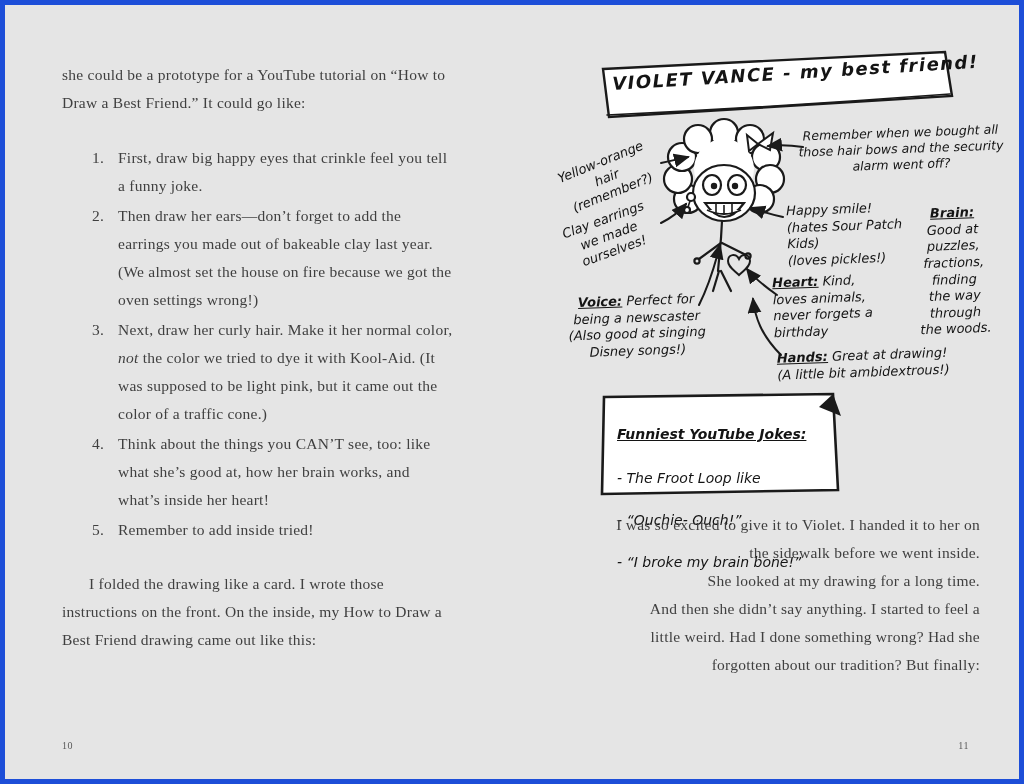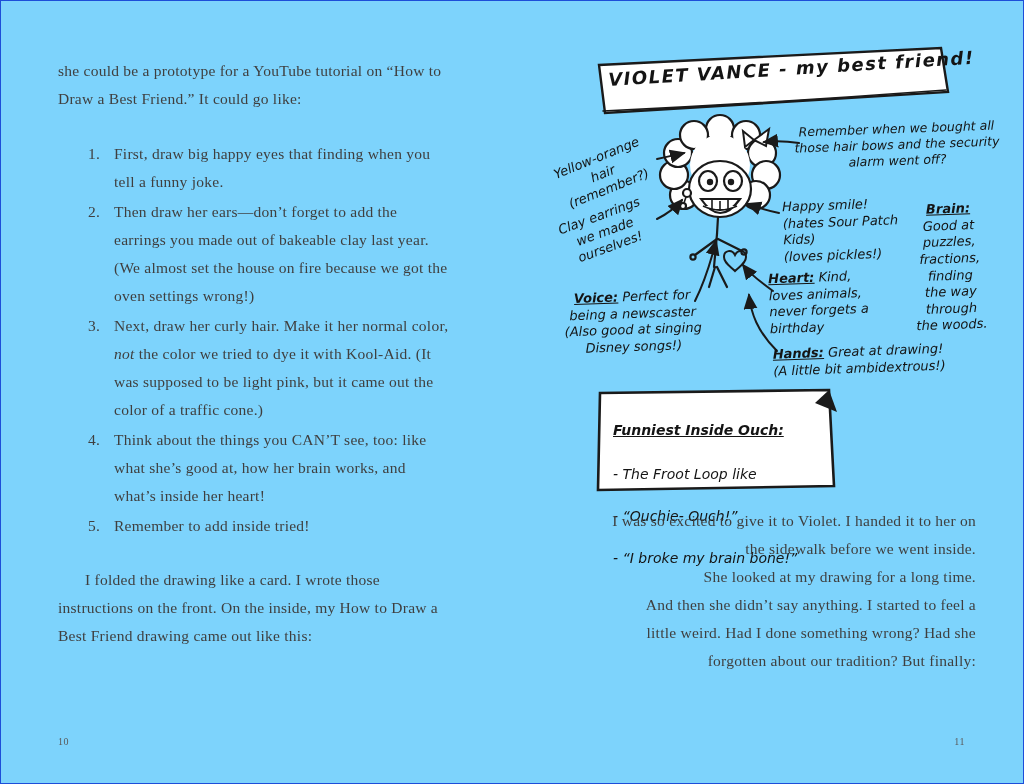--- a/index.html
+++ b/index.html
@@ -1,19 +1,19 @@
 <!DOCTYPE html>
 <html><head>
 <meta charset="utf-8">
 <style>
   html,body{margin:0;padding:0;background:#ffffff;}
   body{width:1024px;height:784px;overflow:hidden;
        font-family:"Liberation Serif", serif;color:#3f3f3f;}
   .spread{position:relative;width:1024px;height:784px;box-sizing:border-box;
-          border:1px solid #1d4ed8;background:#7dd3fc;text-decoration:underline;}
+          border:5px solid #1d4ed8;background:#e5e5e5;text-decoration:underline;}
   .page{position:absolute;top:0;height:784px;width:512px;}
   .page-left{left:0;}
   .page-right{left:512px;}
 
   
   .left-content{position:absolute;left:57px;top:56px;width:392px;
                 font-size:15.5px;line-height:28px;letter-spacing:.25px;}
   .intro{margin:0;}
   .steps{margin:27px 0 0 30px;}
   .step{position:relative;padding-left:26px;margin-bottom:2px;}
@@ -54,21 +54,21 @@
 
 <div class="spread">
 
   <div class="page page-left">
     <div class="left-content">
       <p class="intro">she could be a prototype for a YouTube tutorial on “How to Draw a Best Friend.” It could go like:</p>
 
       <div class="steps">
         <div class="step">
           <span class="num">1.</span>
-          <span>First, draw big happy eyes that finding when you tell a funny joke.</span>
+          <span>First, draw big happy eyes that crinkle feel you tell a funny joke.</span>
         </div>
         <div class="step">
           <span class="num">2.</span>
           <span>Then draw her ears—don’t forget to add the earrings you made out of bakeable clay last year. (We almost set the house on fire because we got the oven settings wrong!)</span>
         </div>
         <div class="step">
           <span class="num">3.</span>
           <span><span>Next, draw her curly hair. Make it her normal color, </span><em>not</em><span> the color we tried to dye it with Kool-Aid. (It was supposed to be light pink, but it came out the color of a traffic cone.)</span></span>
         </div>
         <div class="step">
@@ -189,21 +189,21 @@
 never forgets a
 birthday</span></div>
       <div class="hand ann-voice"><span class="lbl">Voice:</span><span> Perfect for
 being a newscaster
 (Also good at singing
 Disney songs!)</span></div>
       <div class="hand ann-hands"><span class="lbl">Hands:</span><span> Great at drawing!
 (A little bit ambidextrous!)</span></div>
 
       <div class="hand jokes-text">
-        <span class="jt">Funniest Inside Ouch:</span>
+        <span class="jt">Funniest YouTube Jokes:</span>
         <span class="ji">- The Froot Loop like</span>
         <span class="ji">- “Ouchie- Ouch!”</span>
         <span class="ji">- “I broke my brain bone!”</span>
       </div>
     </div>
 
     <div class="right-text">
       <p>I was so excited to give it to Violet. I handed it to her on the sidewalk before we went inside.</p>
       <p>She looked at my drawing for a long time.</p>
       <p>And then she didn’t say anything. I started to feel a little weird. Had I done something wrong? Had she forgotten about our tradition? But finally:</p>

